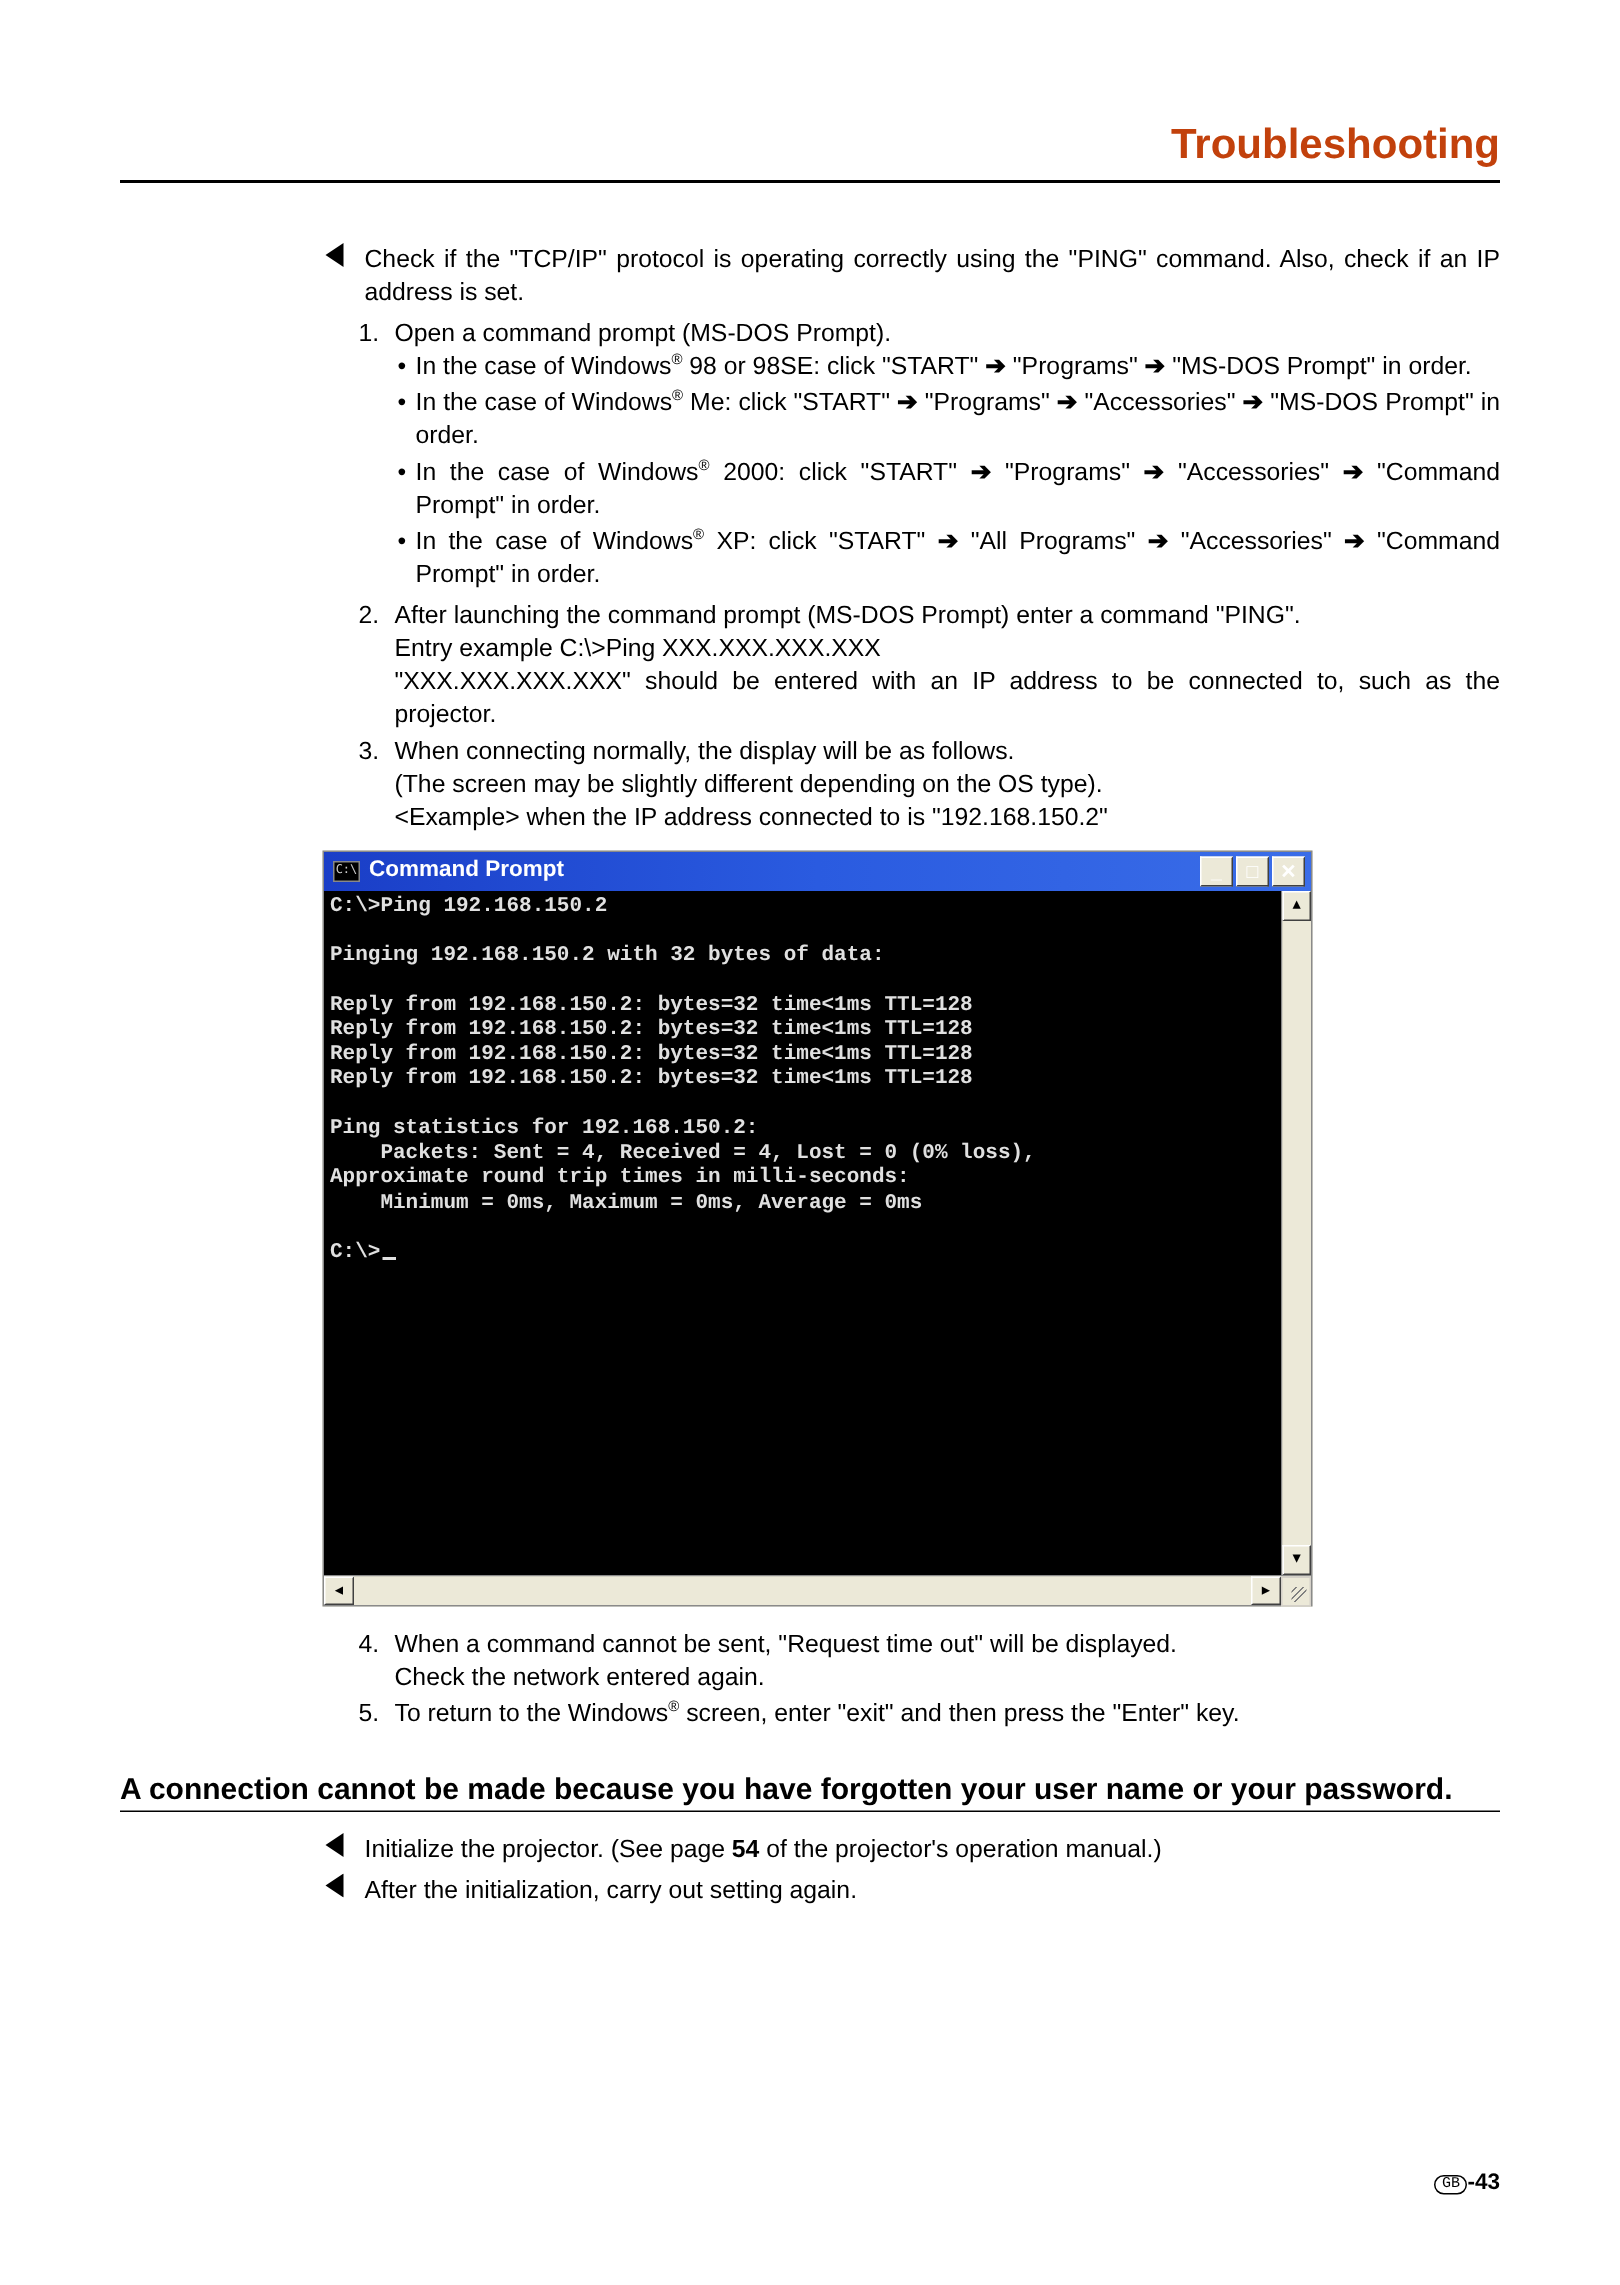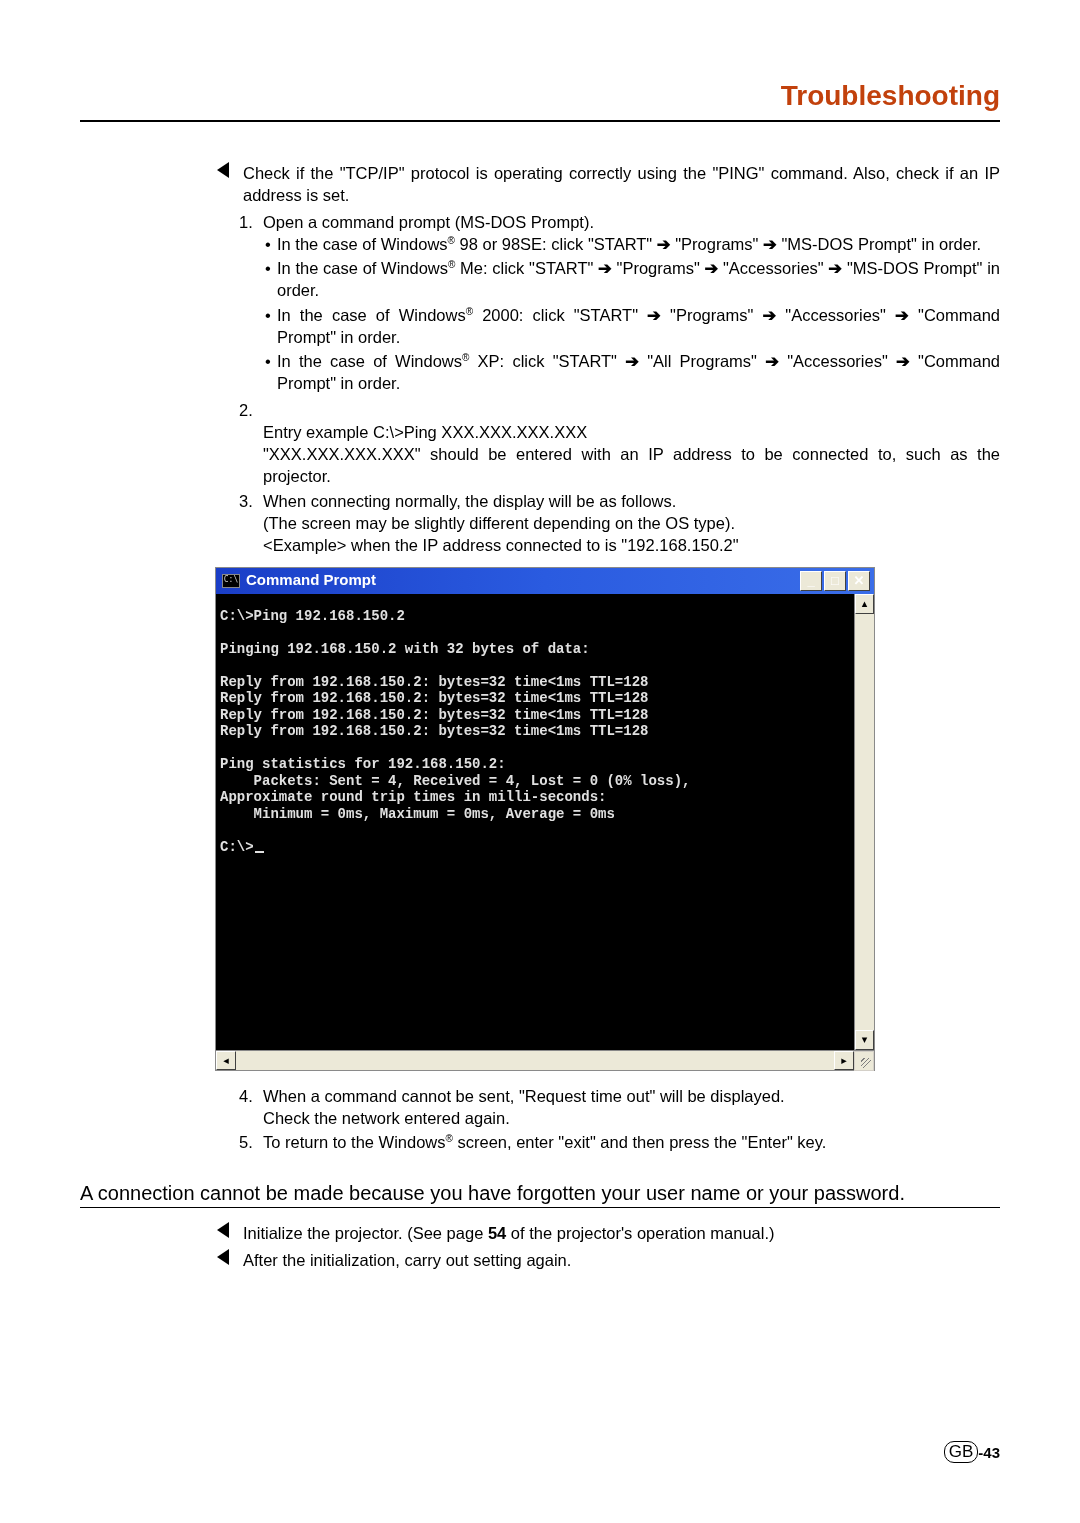--- a/index.html
+++ b/index.html
@@ -100,21 +100,21 @@
   .terminal-area {
     display: flex;
     height: 456px;
   }
   .terminal {
     background: #000;
     color: #e0e0e0;
     font-family: "Courier New", monospace;
     font-size: 14px;
     font-weight: bold;
-    padding: 14px 4px;
+    padding: 2px 4px;
     flex: 1;
     white-space: pre;
     line-height: 1.18;
     overflow: hidden;
   }
   .vscroll {
     width: 20px;
     background: #ece9d8;
     display: flex; flex-direction: column;
     border-left: 1px solid #888;
@@ -144,43 +144,44 @@
   }
   .corner::after{
     content:""; position:absolute; right:2px; bottom:2px;
     width:10px; height:10px;
     background:
       linear-gradient(135deg, transparent 0 2px, #808080 2px 3px, transparent 3px 5px, #808080 5px 6px, transparent 6px 8px, #808080 8px 9px, transparent 9px);
   }
 
   .section-head {
     font-size: 20px;
-    font-weight: normal;
+    font-weight: bold;
     margin-top: 28px;
     margin-bottom: 2px;
     line-height: 1.2;
   }
   .section-rule {
     border: none;
     border-top: 1.5px solid #000;
     margin-bottom: 14px;
   }
   .footer {
     position: absolute;
     right: 80px;
     bottom: 60px;
     font-size: 15px;
   }
   .gb {
     display: inline-block;
     border: 1.5px solid #000;
     border-radius: 10px;
     padding: 0 4px;
-    font-size: 17px;
+    font-size: 10px;
     vertical-align: 1px;
+    font-family: Liberation Mono, monospace;
   }
   .pagenum { font-weight: bold; margin-top: 17px; }
   .cursor { display:inline-block; width:9px; border-bottom:2px solid #e0e0e0; margin-left:1px; vertical-align: -2px;}
 </style>
 </head>
 <body>
 
 <div class="page">
   <div class="title">Troubleshooting</div>
   <hr class="title-rule">
@@ -218,21 +219,21 @@
                 <span class="dot">•</span>
                 <div class="body"><span>In the case of Windows</span><span class="sup">®</span><span> XP: click "START" </span><span class="right-arrow">➔</span><span> "All Programs" </span><span class="right-arrow">➔</span><span> "Accessories" </span><span class="right-arrow">➔</span><span> "Command Prompt" in order.</span></div>
               </div>
           </div>
         </div>
       </div>
 
       <div class="num-item">
         <span class="num">2.</span>
         <div class="body">
-          <br>
+          <span>After launching the command prompt (MS-DOS Prompt) enter a command "PING".</span><br>
           <span>Entry example C:\&gt;Ping XXX.XXX.XXX.XXX</span><br>
           <span>"XXX.XXX.XXX.XXX" should be entered with an IP address to be connected to, such as the projector.</span>
         </div>
       </div>
 
       <div class="num-item">
         <span class="num">3.</span>
         <div class="body">
           <span>When connecting normally, the display will be as follows.</span><br>
           <span>(The screen may be slightly different depending on the OS type).</span><br>

